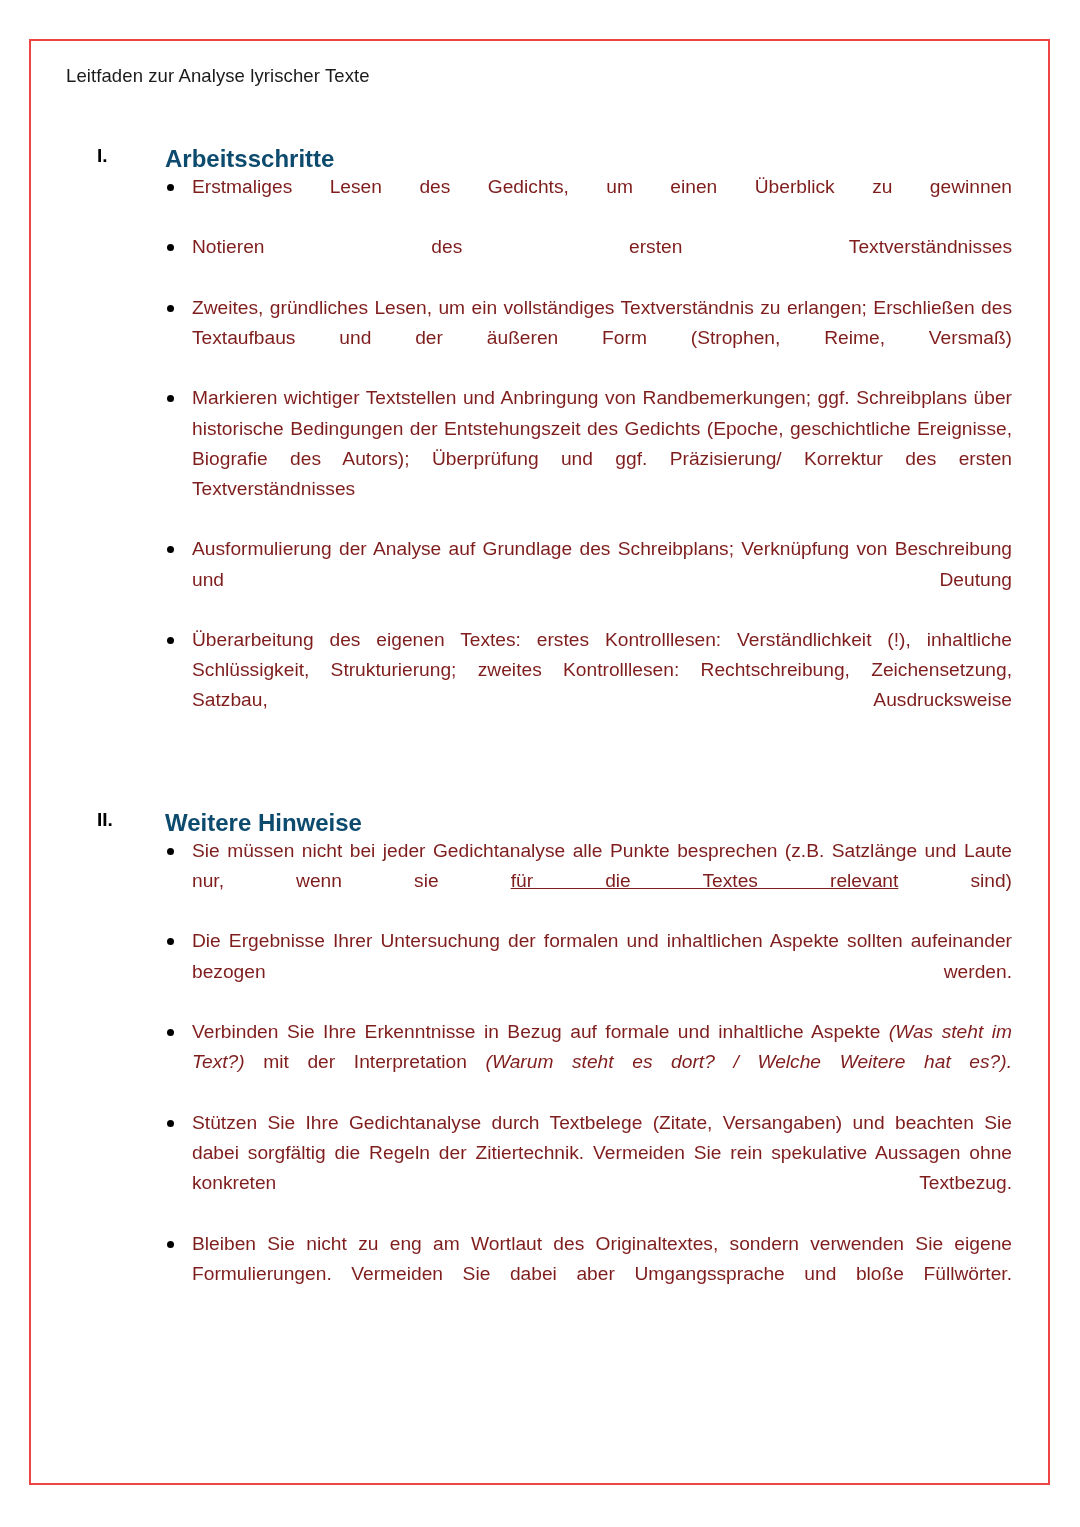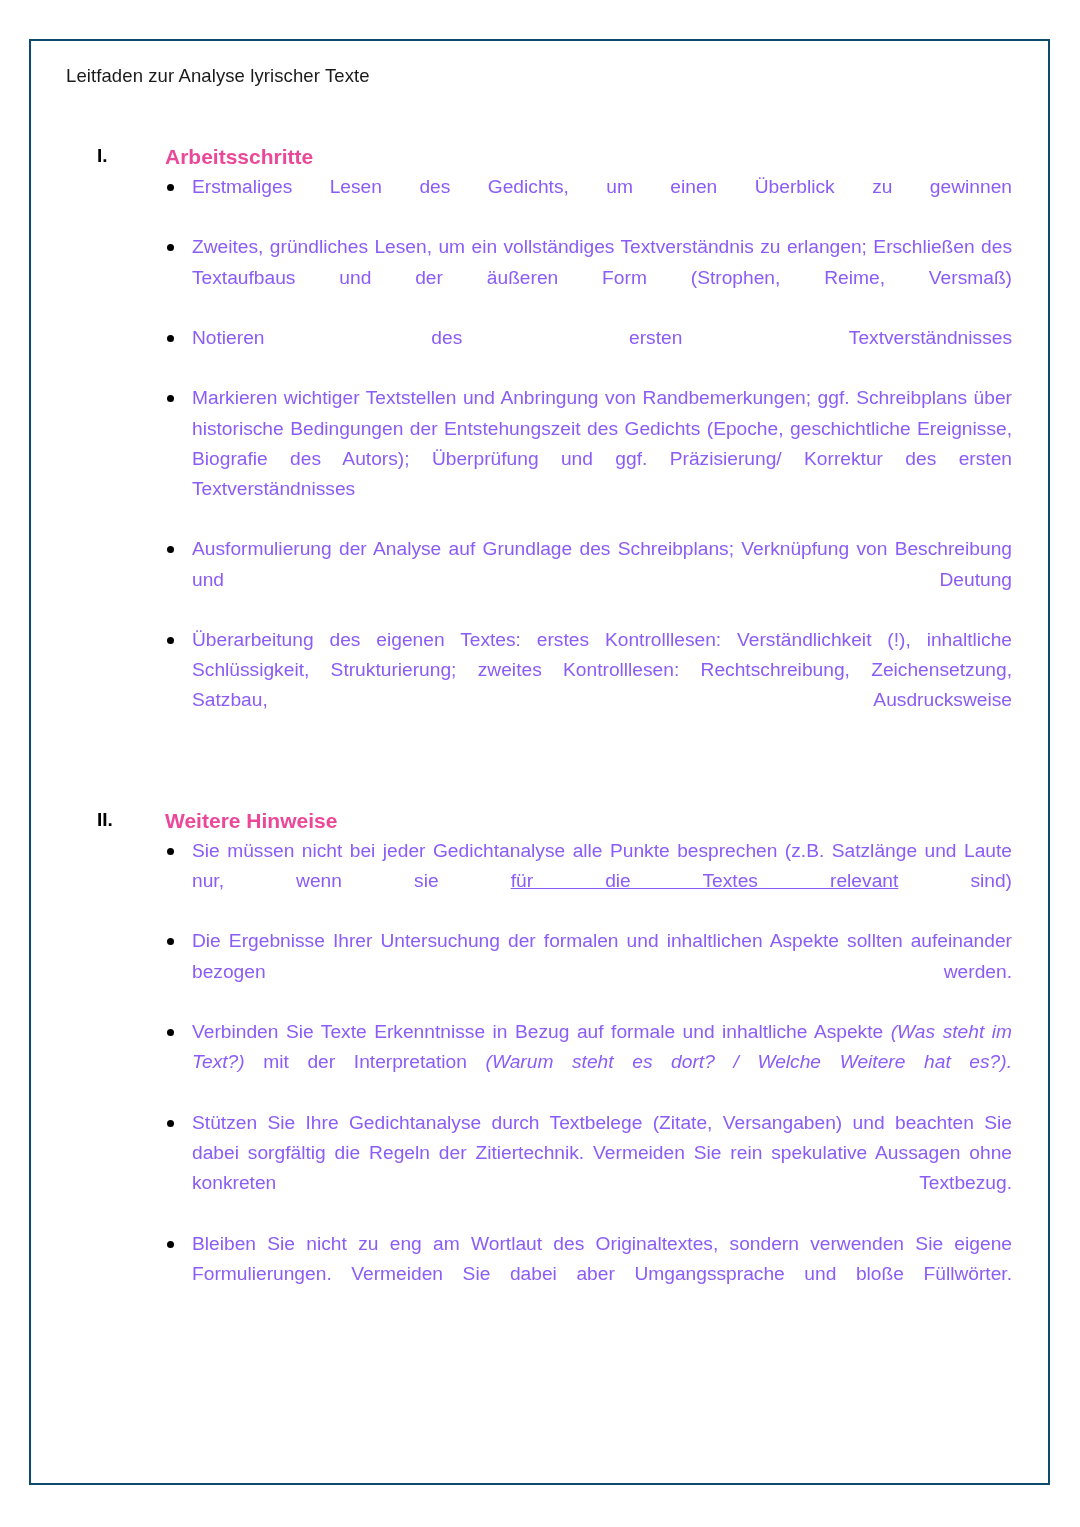--- a/index.html
+++ b/index.html
@@ -15,21 +15,21 @@
     position: relative;
     overflow: hidden;
   }
 
   .page-frame {
     position: absolute;
     left: 29px;
     top: 39px;
     width: 1021px;
     height: 1446px;
-    border: 2px solid #0c4a6e;
+    border: 2px solid #ef4444;
     box-sizing: border-box;
     background: #ffffff;
   }
 
   .doc-header {
     position: absolute;
     left: 35px;
     top: 23px;
     font-size: 18.5px;
     line-height: 1.25;
@@ -62,40 +62,40 @@
     left: 66px;
     top: 0;
     font-size: 19px;
     font-weight: bold;
     color: #000;
   }
   .section-title {
     position: absolute;
     left: 134px;
     top: 0;
-    font-size: 21px;
+    font-size: 24px;
     font-weight: bold;
-    color: #ec4899;
+    color: #0c4a6e;
   }
 
   ul.bullets {
     list-style: none;
     margin: 0;
     padding: 0;
   }
   ul.bullets > li {
     position: relative;
     margin: 0 0 0 0;
     padding-left: 161px;
     padding-right: 36px;
     font-size: 19.2px;
     line-height: 30.2px;
     text-align: justify;
     text-justify: inter-word;
-    color: #8b5cf6;
+    color: #7f1d1d;
   }
   ul.bullets > li::before {
     content: "";
     position: absolute;
     left: 136px;
     top: 12px;
     width: 7px;
     height: 7px;
     border-radius: 50%;
     background: #000000;
@@ -124,24 +124,24 @@
       <div class="section">
         <div class="section-head">
           <span class="section-number">I.</span>
           <span class="section-title">Arbeitsschritte</span>
         </div>
         <ul class="bullets">
           <li>
             <span class="li-text">Erstmaliges Lesen des Gedichts, um einen Überblick zu gewinnen</span>
           </li>
           <li>
-            <span class="li-text">Zweites, gründliches Lesen, um ein vollständiges Textverständnis zu erlangen; Erschließen des Textaufbaus und der äußeren Form (Strophen, Reime, Versmaß)</span>
+            <span class="li-text">Notieren des ersten Textverständnisses</span>
           </li>
           <li>
-            <span class="li-text">Notieren des ersten Textverständnisses</span>
+            <span class="li-text">Zweites, gründliches Lesen, um ein vollständiges Textverständnis zu erlangen; Erschließen des Textaufbaus und der äußeren Form (Strophen, Reime, Versmaß)</span>
           </li>
           <li>
             <span class="li-text">Markieren wichtiger Textstellen und Anbringung von Randbemerkungen; ggf. Schreibplans über historische Bedingungen der Entstehungszeit des Gedichts (Epoche, geschichtliche Ereignisse, Biografie des Autors); Überprüfung und ggf. Präzisierung/ Korrektur des ersten Textverständnisses</span>
           </li>
           <li>
             <span class="li-text">Ausformulierung der Analyse auf Grundlage des Schreibplans; Verknüpfung von Beschreibung und Deutung</span>
           </li>
           <li>
             <span class="li-text">Überarbeitung des eigenen Textes: erstes Kontrolllesen: Verständlichkeit (!), inhaltliche Schlüssigkeit, Strukturierung; zweites Kontrolllesen: Rechtschreibung, Zeichensetzung, Satzbau, Ausdrucksweise</span>
           </li>
@@ -153,21 +153,21 @@
           <span class="section-title">Weitere Hinweise</span>
         </div>
         <ul class="bullets">
           <li>
             <span class="li-text"><span>Sie müssen nicht bei jeder Gedichtanalyse alle Punkte besprechen (z.B. Satzlänge und Laute nur, wenn sie </span><span class="ul-t">für die Textes relevant</span><span> sind)</span></span>
           </li>
           <li>
             <span class="li-text">Die Ergebnisse Ihrer Untersuchung der formalen und inhaltlichen Aspekte sollten aufeinander bezogen werden.</span>
           </li>
           <li>
-            <span class="li-text"><span>Verbinden Sie Texte Erkenntnisse in Bezug auf formale und inhaltliche Aspekte </span><em class="it">(Was steht im Text?)</em><span> mit der Interpretation </span><em class="it">(Warum steht es dort? / Welche Weitere hat es?).</em></span>
+            <span class="li-text"><span>Verbinden Sie Ihre Erkenntnisse in Bezug auf formale und inhaltliche Aspekte </span><em class="it">(Was steht im Text?)</em><span> mit der Interpretation </span><em class="it">(Warum steht es dort? / Welche Weitere hat es?).</em></span>
           </li>
           <li>
             <span class="li-text">Stützen Sie Ihre Gedichtanalyse durch Textbelege (Zitate, Versangaben) und beachten Sie dabei sorgfältig die Regeln der Zitiertechnik. Vermeiden Sie rein spekulative Aussagen ohne konkreten Textbezug.</span>
           </li>
           <li>
             <span class="li-text">Bleiben Sie nicht zu eng am Wortlaut des Originaltextes, sondern verwenden Sie eigene Formulierungen. Vermeiden Sie dabei aber Umgangssprache und bloße Füllwörter.</span>
           </li>
         </ul>
       </div>
     </div>

